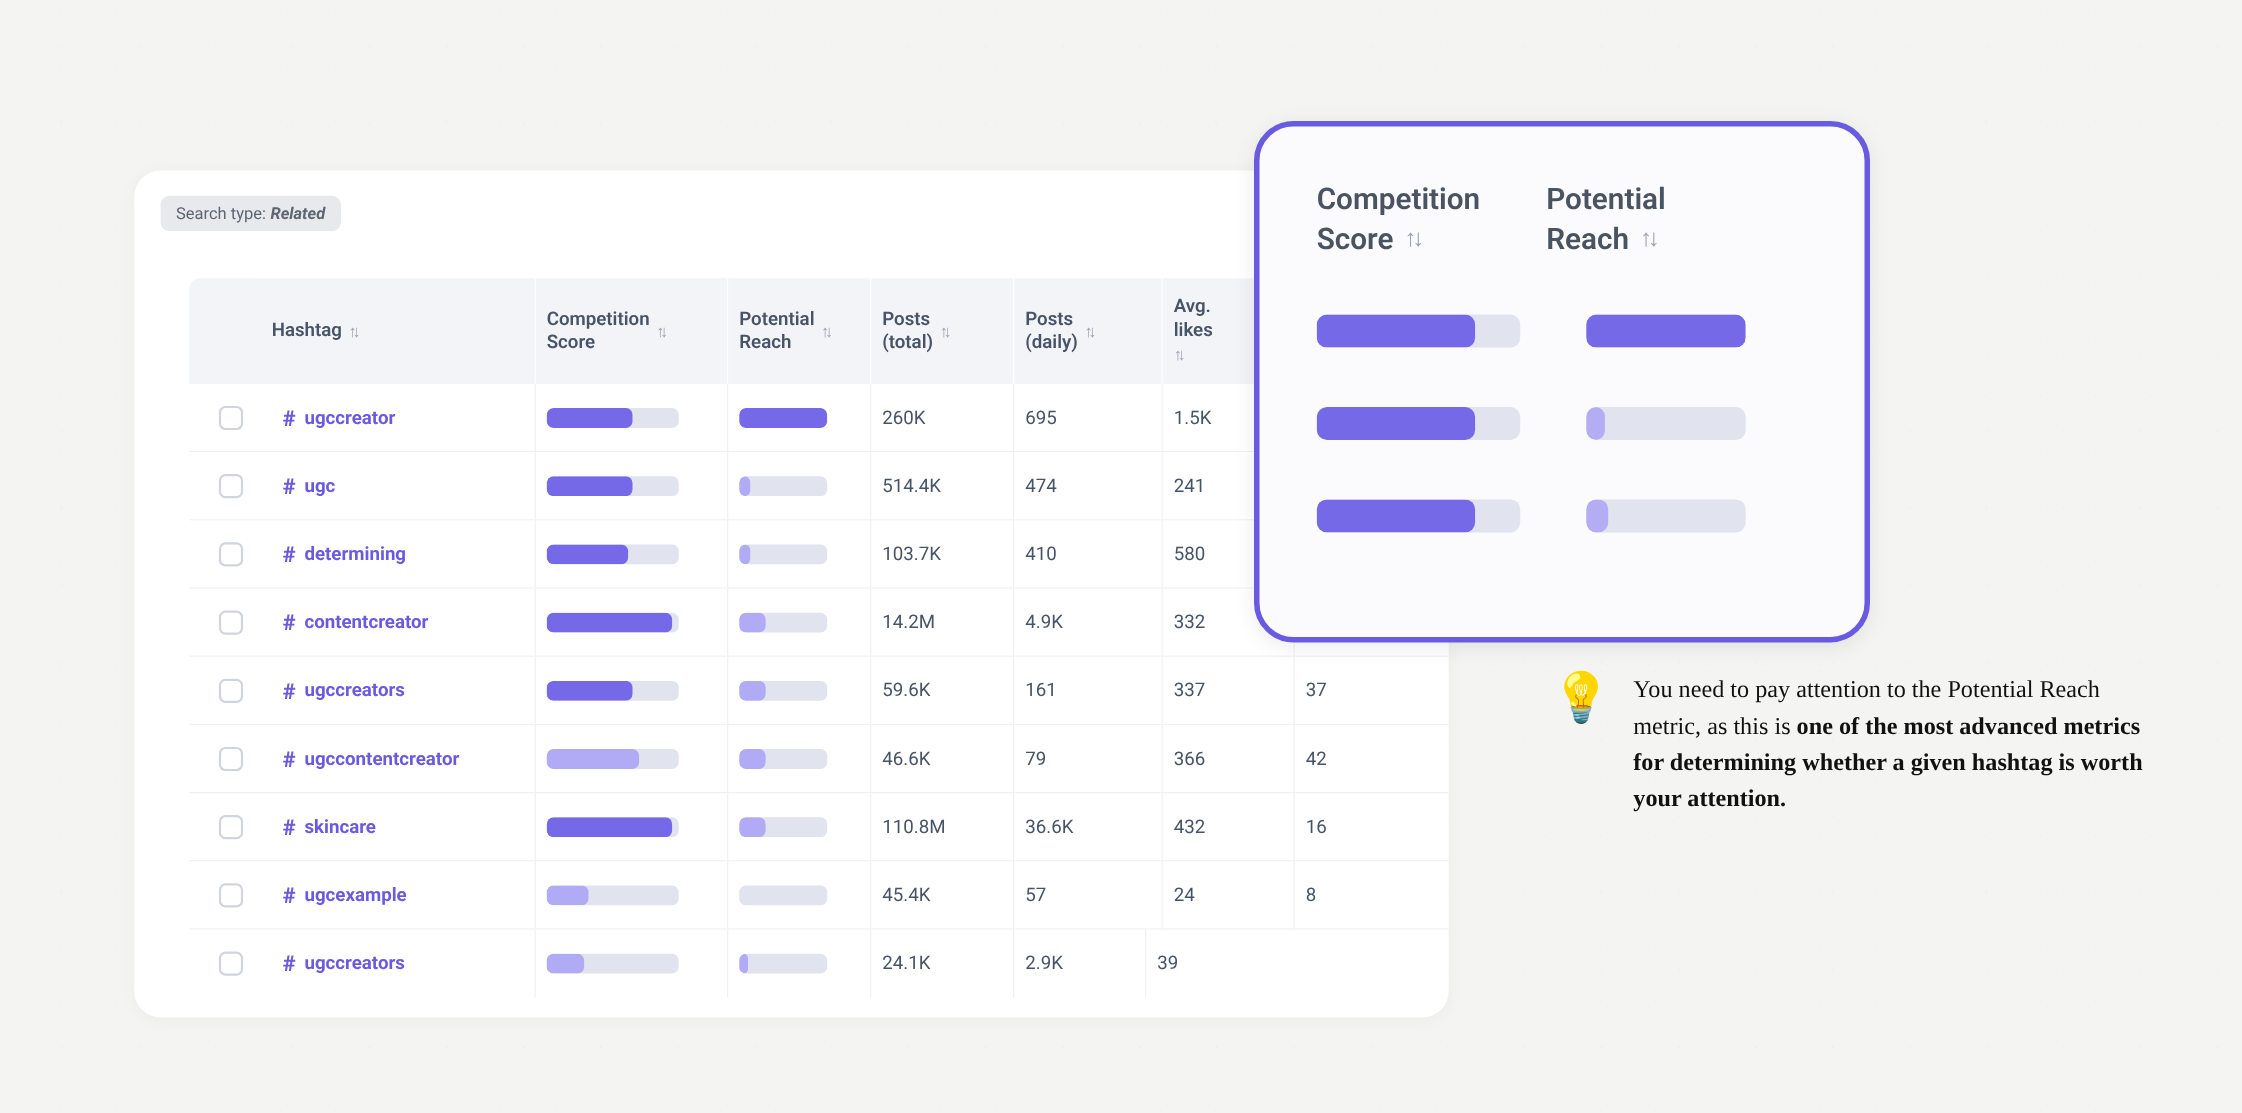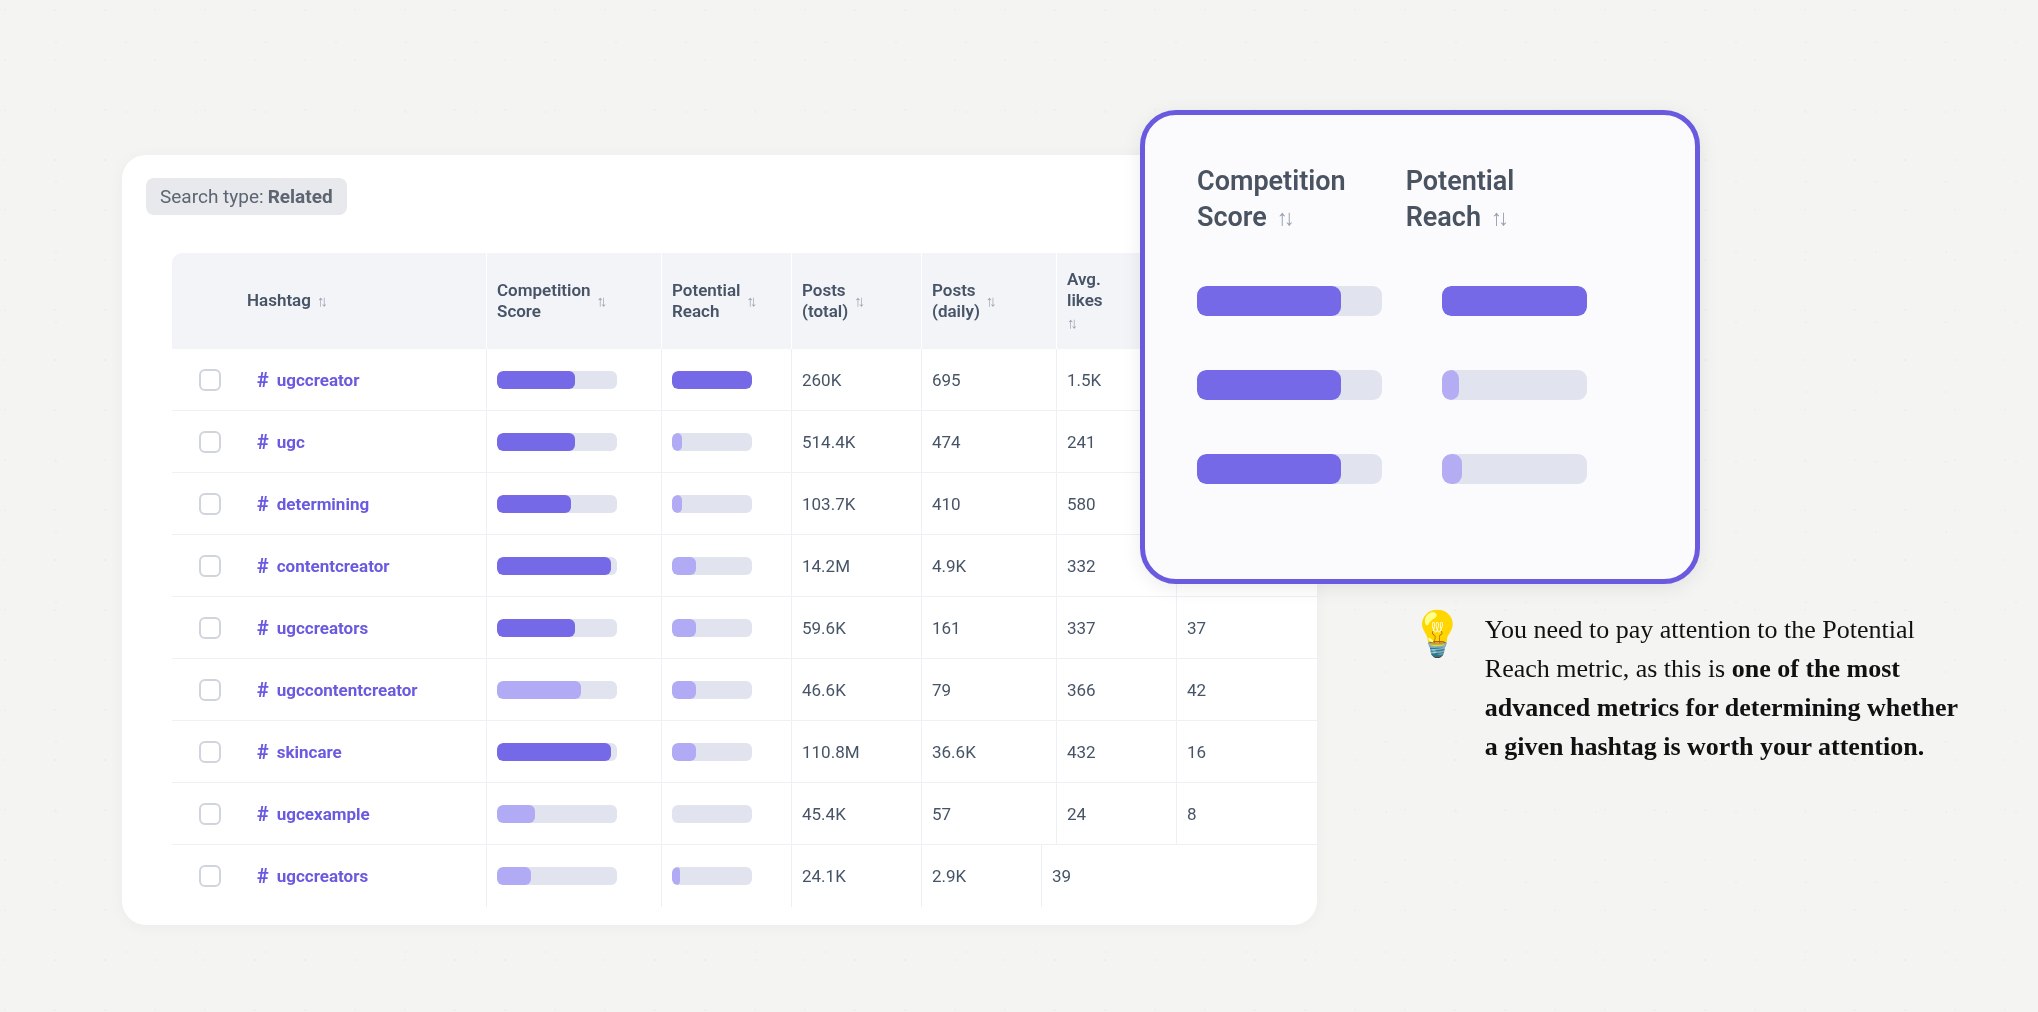--- a/index.html
+++ b/index.html
@@ -26,27 +26,27 @@
       box-shadow: 0 2px 16px rgba(0,0,0,0.04);
       overflow: hidden;
     }
 
     .search-type-chip {
       position: absolute;
       top: 23px;
       left: 24px;
       background: #e7e9ed;
       color: #5d6572;
-      font-size: 19px;
+      font-size: 15px;
       padding: 7px 14px;
       border-radius: 8px;
       display: inline-flex;
       gap: 4px;
     }
-    .search-type-chip .value { font-weight: 700; }
+    .search-type-chip .value { font-weight: 700; font-style: italic; }
 
     .table {
       position: absolute;
       top: 98px;
       left: 50px;
       width: 1145px;
     }
 
     .thead-row {
       display: flex;
@@ -207,21 +207,21 @@
       gap: 20px;
       align-items: flex-start;
     }
     .tip .bulb {
       font-size: 44px;
       line-height: 1;
       flex-shrink: 0;
       margin-top: 2px;
     }
     .tip .text {
-      font-size: 26px;
+      font-size: 22px;
       line-height: 1.5;
       color: #111;
       font-family: Georgia, 'Times New Roman', serif;
     }
     .tip .text .bold { font-weight: 700; }
   </style>
 </head>
 <body>
 
 <div class="card">

